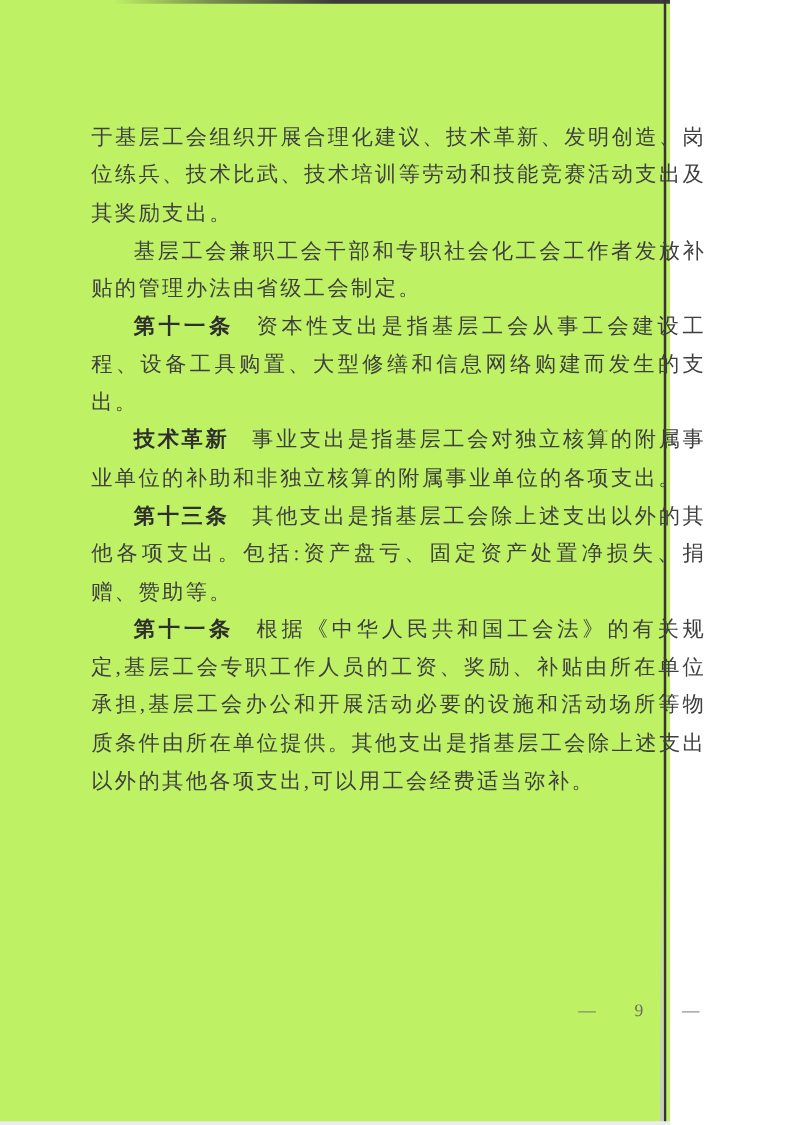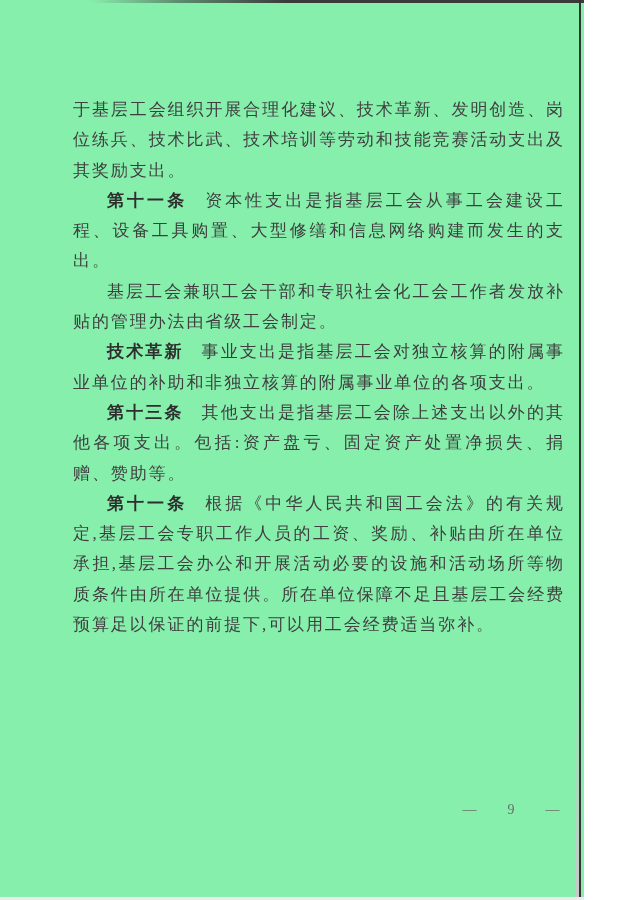--- a/index.html
+++ b/index.html
@@ -5,23 +5,23 @@
   html, body {
     margin: 0;
     padding: 0;
     width: 636px;
     height: 900px;
     background: #ffffff;
     overflow: hidden;
   }
   .page {
     position: relative;
-    width: 584px;
+    width: 536px;
     height: 900px;
-    background: #86efac;
+    background: #bef264;
     font-family: "Liberation Serif", "DejaVu Serif", serif;
   }
   
   .scan-edge-top {
     position: absolute;
     top: 0; left: 90px; right: 0;
     height: 3px;
     background: linear-gradient(to right, rgba(58,58,58,0), rgba(58,58,58,0.55) 18%, #3a3a3a 40%);
   }
   .scan-edge-right {
@@ -85,22 +85,22 @@
 
 <div class="page">
 
   <div class="scan-edge-top"></div>
   <div class="scan-edge-right"></div>
   <div class="scan-edge-right-soft"></div>
   <div class="scan-edge-bottom"></div>
 
   <div class="content">
     <p class="para cont"><span class="head"></span><span>于基层工会组织开展合理化建议、技术革新、发明创造、岗位练兵、技术比武、技术培训等劳动和技能竞赛活动支出及其奖励支出。</span></p>
+    <p class="para"><span class="head"></span><span>基层工会兼职工会干部和专职社会化工会工作者发放补贴的管理办法由省级工会制定。</span></p>
     <p class="para"><span class="head">第十一条</span><span>资本性支出是指基层工会从事工会建设工程、设备工具购置、大型修缮和信息网络购建而发生的支出。</span></p>
-    <p class="para"><span class="head"></span><span>基层工会兼职工会干部和专职社会化工会工作者发放补贴的管理办法由省级工会制定。</span></p>
     <p class="para"><span class="head">技术革新</span><span>事业支出是指基层工会对独立核算的附属事业单位的补助和非独立核算的附属事业单位的各项支出。</span></p>
     <p class="para"><span class="head">第十三条</span><span>其他支出是指基层工会除上述支出以外的其他各项支出。包括:资产盘亏、固定资产处置净损失、捐赠、赞助等。</span></p>
-    <p class="para"><span class="head">第十一条</span><span>根据《中华人民共和国工会法》的有关规定,基层工会专职工作人员的工资、奖励、补贴由所在单位承担,基层工会办公和开展活动必要的设施和活动场所等物质条件由所在单位提供。所在单位保障不足且基层工会经费预算足以保证的前提下,可以用工会经费适当弥补。</span></p>
+    <p class="para"><span class="head">第十一条</span><span>根据《中华人民共和国工会法》的有关规定,基层工会专职工作人员的工资、奖励、补贴由所在单位承担,基层工会办公和开展活动必要的设施和活动场所等物质条件由所在单位提供。其他支出是指基层工会除上述支出以外的其他各项支出,可以用工会经费适当弥补。</span></p>
   </div>
 
   <div class="footer-pagenum">—  9  —</div>
 
 </div>
 
 </body></html>

